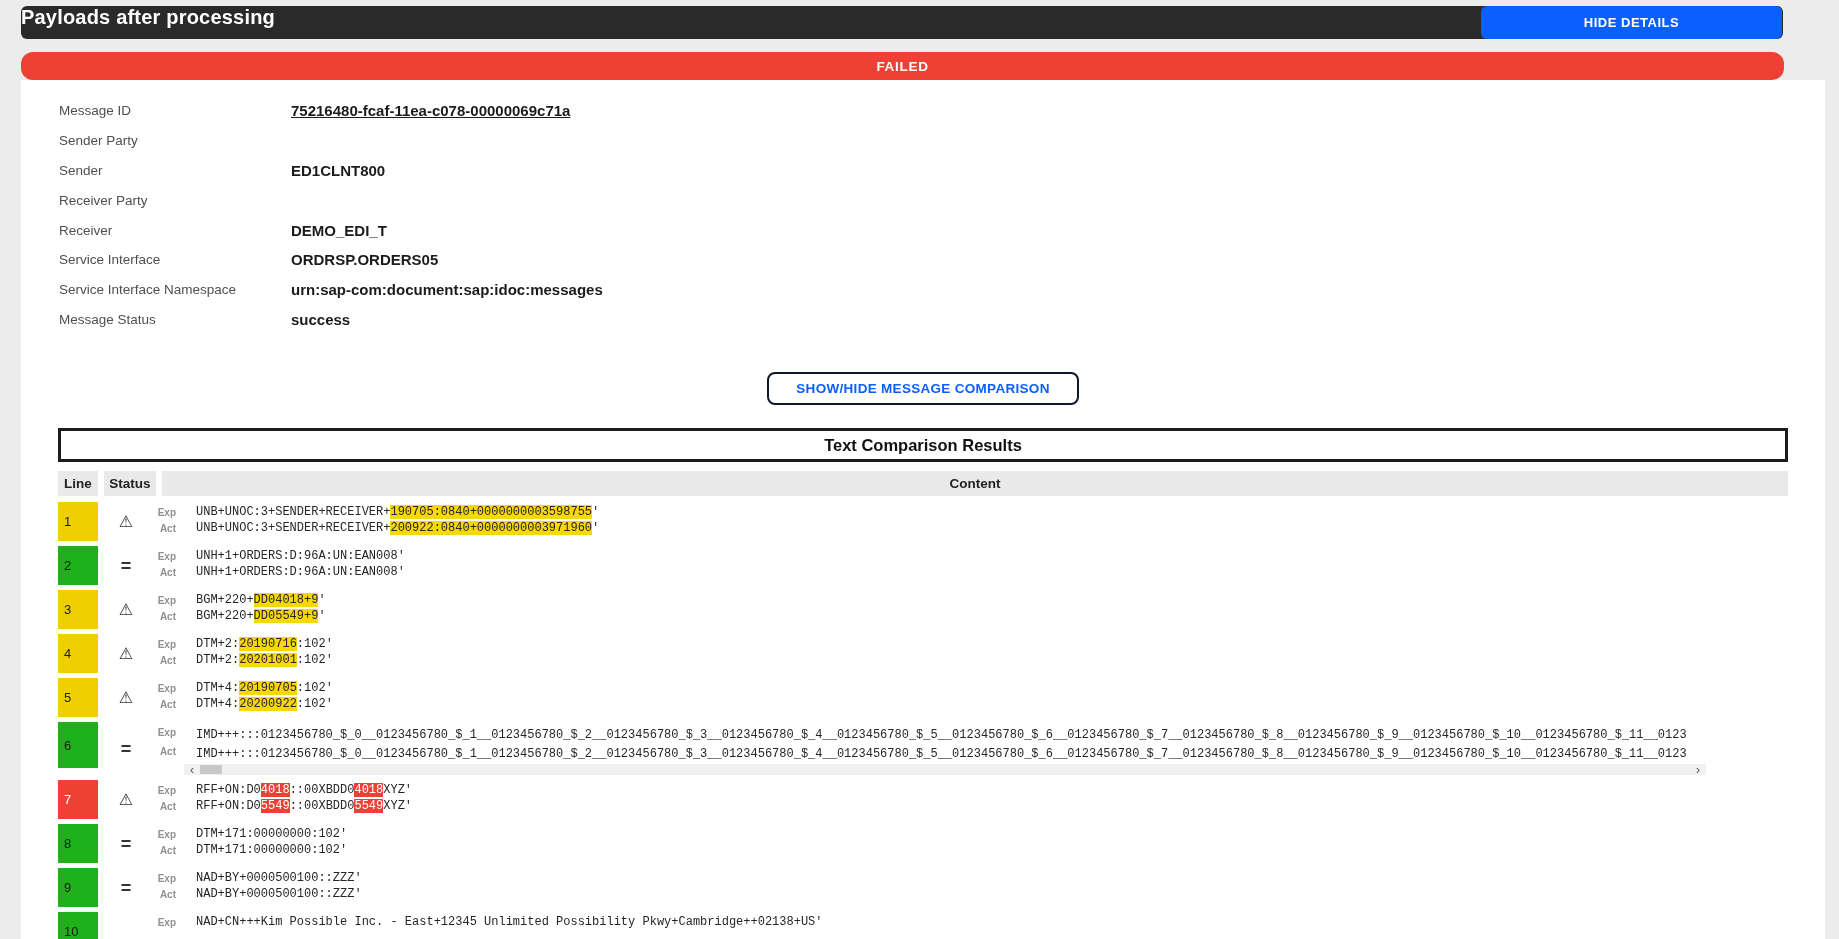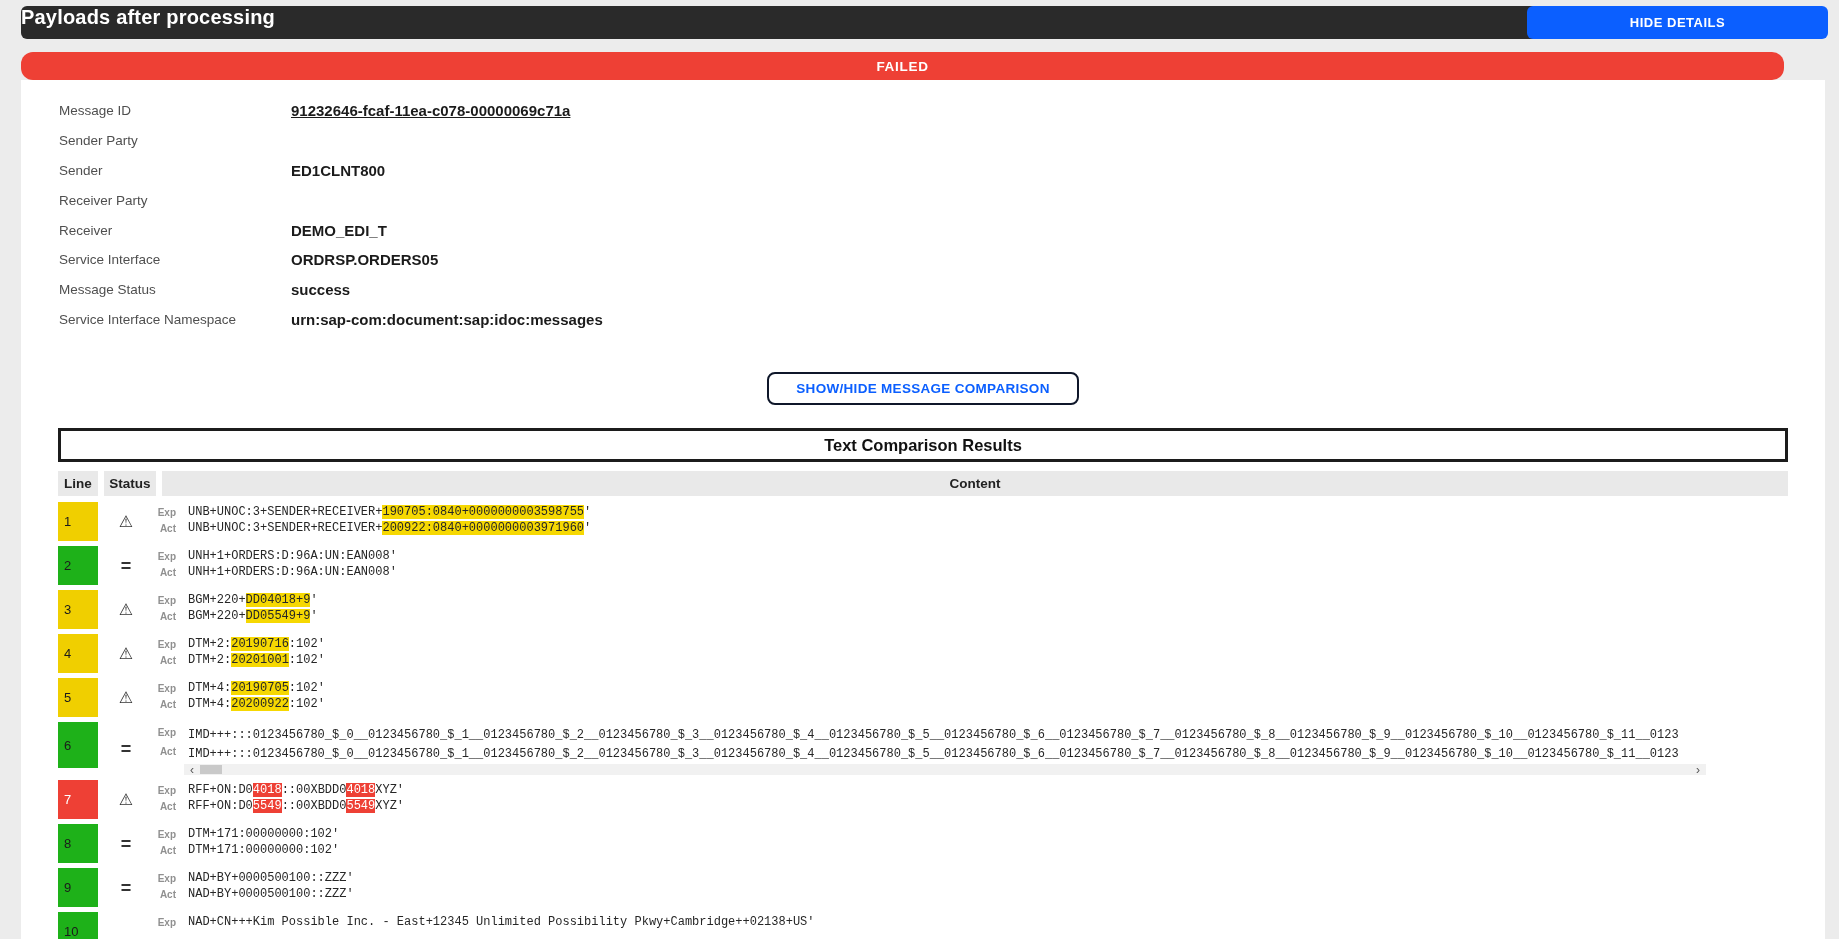--- a/index.html
+++ b/index.html
@@ -4,21 +4,21 @@
 <style>
   html,body{margin:0;padding:0}
   body{
     width:1839px;height:939px;overflow:hidden;position:relative;
     background:#ececec;font-family:"Liberation Sans",sans-serif;
   }
   
   .topbar{position:absolute;left:21px;top:6px;width:1762px;height:33px;background:#2a2a2a;
     border-radius:6px;display:flex;align-items:flex-start;box-sizing:border-box;}
   .topbar .title{color:#fff;font-size:20px;font-weight:bold;letter-spacing:.2px}
-  .hide-btn{position:absolute;left:1527px;top:6px;width:301px;height:33px;background:#0b5fff;
+  .hide-btn{position:absolute;left:1481px;top:6px;width:301px;height:33px;background:#0b5fff;
     border:none;border-radius:6px;color:#fff;font-weight:bold;font-size:13px;letter-spacing:.5px;
     font-family:"Liberation Sans",sans-serif;cursor:pointer}
   
   .banner{position:absolute;left:21px;top:52px;width:1763px;height:28px;background:#ee4035;border-radius:12px;
     display:flex;align-items:center;justify-content:center;color:#fff;font-weight:bold;font-size:13.5px;letter-spacing:.7px}
   
   .sheet{position:absolute;left:21px;top:80px;width:1804px;height:859px;background:#fff;overflow:hidden}
   
   .details{padding:16px 0 0 38px}
   .drow{height:29.8px;display:flex;align-items:center}
@@ -46,21 +46,21 @@
     font-size:13px;color:#1b1b1b}
   .trow.tall .num{height:46px}
   .num.y{background:#f0cf00}
   .num.g{background:#1eb119}
   .num.r{background:#ee4035;color:#fff}
   .stat{width:52px;display:flex;align-items:center;justify-content:center;color:#333}
   .stat .warn{font-size:16px;line-height:16px}
   .stat .eq{font-size:18px;font-weight:bold;line-height:18px}
   .clines{flex:1;padding-top:3px;min-width:0}
   .cline{display:flex;line-height:15.5px}
-  .lab{width:22px;text-align:right;margin-right:12px;font-size:10px;font-weight:600;color:#909090;
+  .lab{width:22px;text-align:right;margin-right:20px;font-size:10px;font-weight:600;color:#909090;
     line-height:15.5px;flex:none}
   .ctext{white-space:pre;font-family:"Liberation Mono","DejaVu Sans Mono",monospace;
     font-size:12px;color:#262626}
   .ctext .hl-y{background:#f6d802}
   .ctext .hl-r{background:#ee4035;color:#fff}
   .clip{width:1522px;overflow:hidden;flex:none}
   .hscroll{margin-left:30px;width:1522px;height:11px;background:#f1f1f1;display:flex;align-items:center;margin-top:2px}
   .harrow{width:16px;text-align:center;font-size:12px;color:#555;line-height:10px;cursor:pointer;user-select:none}
   .hthumb{width:22px;height:9px;background:#c9c9c9;cursor:pointer}
   .hspacer{flex:1}
@@ -75,21 +75,21 @@
 
 <div class="banner">
   <span>FAILED</span>
 </div>
 
 <div class="sheet">
 
   <div class="details" id="details">
       <div class="drow">
         <span class="dlabel">Message ID</span>
-        <span class="dvalue link">91232646-fcaf-11ea-c078-00000069c71a</span>
+        <span class="dvalue link">75216480-fcaf-11ea-c078-00000069c71a</span>
       </div>
       <div class="drow">
         <span class="dlabel">Sender Party</span>
         <span class="dvalue"></span>
       </div>
       <div class="drow">
         <span class="dlabel">Sender</span>
         <span class="dvalue">ED1CLNT800</span>
       </div>
       <div class="drow">
@@ -98,26 +98,26 @@
       </div>
       <div class="drow">
         <span class="dlabel">Receiver</span>
         <span class="dvalue">DEMO_EDI_T</span>
       </div>
       <div class="drow">
         <span class="dlabel">Service Interface</span>
         <span class="dvalue">ORDRSP.ORDERS05</span>
       </div>
       <div class="drow">
+        <span class="dlabel">Service Interface Namespace</span>
+        <span class="dvalue">urn:sap-com:document:sap:idoc:messages</span>
+      </div>
+      <div class="drow">
         <span class="dlabel">Message Status</span>
         <span class="dvalue">success</span>
-      </div>
-      <div class="drow">
-        <span class="dlabel">Service Interface Namespace</span>
-        <span class="dvalue">urn:sap-com:document:sap:idoc:messages</span>
       </div>
     </div>
 
   <div class="toggle-wrap">
     <button class="toggle-btn">SHOW/HIDE MESSAGE COMPARISON</button>
   </div>
 
   <div class="tcr-title">
     <span>Text Comparison Results</span>
   </div>

